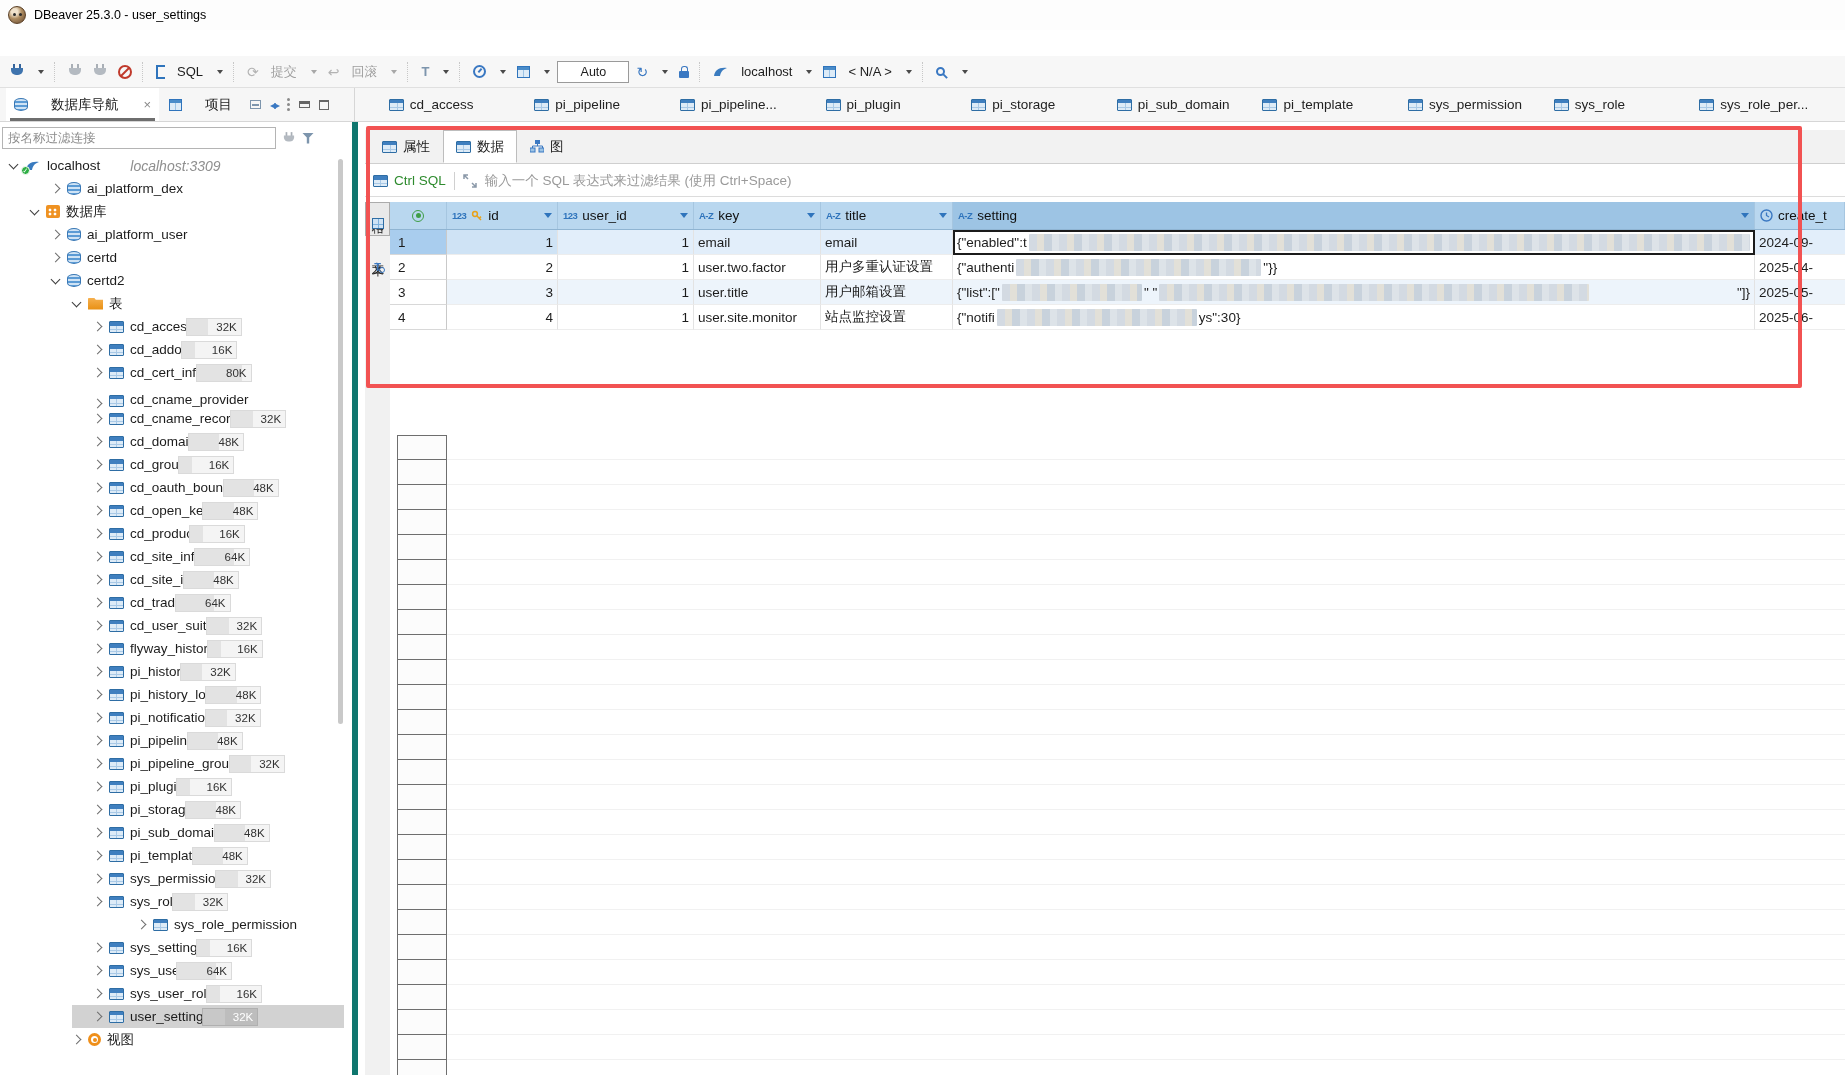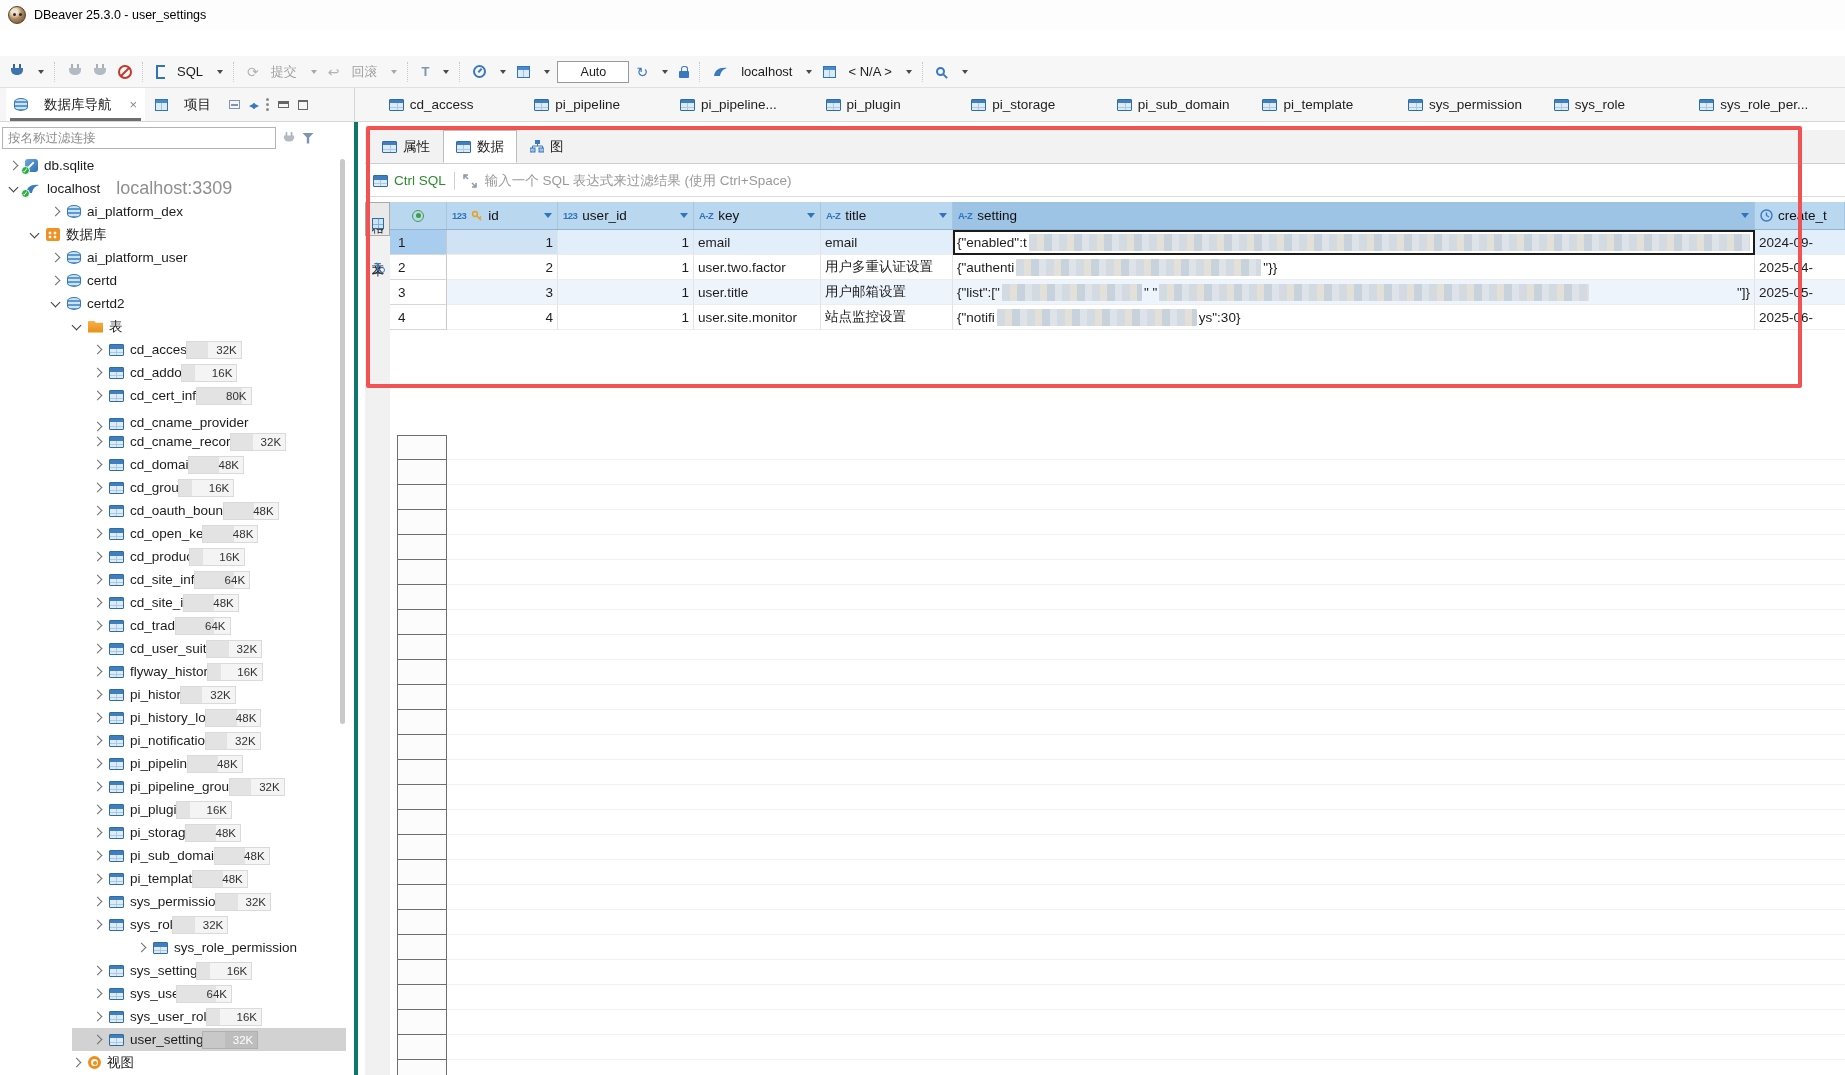--- a/index.html
+++ b/index.html
@@ -43,21 +43,21 @@
 .i-panelgrid { width:13px; height:12px; border:1px solid #2f74bc; background:linear-gradient(#4a8cc9 0 3px, transparent 3px), linear-gradient(90deg,transparent 5px,#9cc3e5 5px 6px,transparent 6px), #ddebf7; }
 .i-lock { width:10px; height:7px; background:#3a78c2; border-radius:1px; position:relative; margin-top:6px; }
 .i-lock::before { content:""; position:absolute; top:-5px; left:1.5px; width:5px; height:5px; border:1.5px solid #3a78c2; border-bottom:none; border-radius:3px 3px 0 0; }
 .i-search { width:9px; height:9px; border:2px solid #3a78c2; border-radius:50%; position:relative; margin-right:3px; }
 .i-search::after { content:""; position:absolute; width:6px; height:2px; background:#3a78c2; transform:rotate(45deg); right:-5px; bottom:-3px; }
 .i-dolphin { display:inline-block; }
 
 
 #tabstrip { position:absolute; left:0; top:88px; width:100%; height:34px; background:#f6f6f6; border-bottom:1px solid #d6d6d6; display:flex; align-items:stretch; }
 #panel-tabs { width:358px; display:flex; align-items:center; gap:2px; padding-left:6px; border-right:1px solid #d6d6d6; }
-.ptab { display:flex; align-items:center; gap:16px; height:33px; padding:0 8px; position:relative; font-size:13.5px;justify-content:space-between; }
+.ptab { display:flex; align-items:center; gap:23px; height:33px; padding:0 8px; position:relative; font-size:13.5px;justify-content:space-between; }
 .ptab.active { background:#fff; }
 .ptab.active::after { content:""; position:absolute; left:4px; right:4px; bottom:0; height:3px; background:#6e6e6e; }
 .ptab-close { color:#888; font-size:13px; margin-left:2px; }
 .mini-icons { display:flex; align-items:center; gap:9px; margin-left:8px; }
 .i-collapse { width:11px; height:9px; border:1px solid #7d95ad; position:relative; }
 .i-collapse::after { content:""; position:absolute; left:1px; top:3px; width:7px; height:1.5px; background:#7d95ad; }
 .i-link { color:#3a78c2; font-size:12px; line-height:12px; letter-spacing:-2px; }
 .i-kebab { display:flex; flex-direction:column; gap:2px; }
 .i-kebab i { width:3px; height:3px; background:#8a8a8a; border-radius:50%; }
 .i-minimize { width:11px; height:7px; border:1px solid #666; border-top-width:3px; }
@@ -80,34 +80,34 @@
     radial-gradient(circle at 4px 9px,#fff 1.2px,transparent 1.7px),
     radial-gradient(circle at 9px 9px,#fff 1.2px,transparent 1.7px); }
 .i-eye { width:13px; height:13px; flex:none; border:3px solid #ef8f1a; border-radius:50%; position:relative; }
 .i-eye::after { content:""; position:absolute; left:1.5px; top:1.5px; width:4px; height:4px; background:#ef8f1a; border-radius:50%; }
 .i-sqlite { width:13px; height:13px; flex:none; background:linear-gradient(135deg,#6aa8dd,#2f6fb0); border-radius:3px; position:relative; }
 .i-sqlite::after { content:""; position:absolute; left:2px; top:5px; width:8px; height:2px; background:#fff; transform:rotate(-45deg); border-radius:1px; }
 .icon-wrap { position:relative; flex:none; display:inline-flex; }
 .i-check { position:absolute; left:-4px; bottom:-3px; width:9px; height:9px; background:#2fae45; border:1px solid #fff; border-radius:50%; color:#fff; font-size:7px; line-height:7px; text-align:center; font-weight:bold; }
 
 
-#sidebar { position:absolute; left:0; top:122px; width:358px; bottom:0; background:#fff; border-right:4px solid #0f766e; overflow:hidden; }
+#sidebar { position:absolute; left:0; top:122px; width:358px; bottom:0; background:#fff; border-right:6px solid #0f766e; overflow:hidden; }
 #sidebar-filter { position:absolute; left:2px; top:4px; width:354px; height:24px; display:flex; align-items:center; gap:6px; }
 #sidebar-filter input { width:274px; height:22px; border:1px solid #b4b4b4; padding:0 5px; font-size:12.5px; font-family:inherit; color:#333; }
 #sidebar-filter input::placeholder { color:#8d8d8d; }
 .i-funnel { width:12px; height:11px; background:#7d95ad; clip-path:polygon(0 0,100% 0,60% 45%,60% 100%,40% 100%,40% 45%); }
 #tree { position:absolute; left:0; top:32px; right:0; bottom:0; }
 .tnode { position:relative; height:23px; display:flex; align-items:center; gap:6px; white-space:nowrap; }
 .tnode .hl { position:absolute; left:72px; right:8px; top:0; bottom:0; background:#d2d2d2; z-index:0; }
 .tnode > *:not(.hl) { position:relative; z-index:1; }
 .chev { width:7px; height:7px; border-right:1.6px solid #6d6d6d; border-bottom:1.6px solid #6d6d6d; flex:none; }
 .chev.c { transform:rotate(-45deg); margin-right:2px; }
 .chev.e { transform:rotate(45deg); margin-top:-3px; margin-right:2px; border-color:#3c3c3c; }
 .tlabel { font-size:13.5px; }
-.tnote { color:#8f8f8f; margin-left:10px; font-size:18px; }
+.tnote { font-style:italic; color:#8f8f8f; margin-left:24px; font-size:14px; }
 .tsize { position:absolute; right:14px; width:56px; height:18px; border:1px solid #dadada; background:#f4f4f4; font-size:11.5px; color:#333; display:flex; align-items:center; justify-content:flex-end; padding-right:4px; overflow:hidden; }
 .tsize::before { content:""; position:absolute; left:0; top:0; bottom:0; width:var(--fill,30%); background:#e3e3e3; }
 .tsize span { position:relative; }
 .tnode.sel .tsize { background:#bdbdbd; border-color:#b0b0b0; color:#fff; }
 .tnode.sel .tsize::before { background:#c8c8c8; }
 #side-scroll { position:absolute; right:9px; top:37px; width:5px; height:565px; background:#c9c9c9; border-radius:3px; }
 
 
 #main { position:absolute; left:365px; top:122px; right:0; bottom:0; background:#fff; }
 #result-tabs { position:absolute; left:0; top:8px; right:0; height:34px; background:#f2f2f2; border-bottom:1px solid #cfcfcf; display:flex; align-items:stretch; padding-left:4px; }
@@ -316,28 +316,20 @@
   </div>
 
   <div id="sidebar">
     <div id="sidebar-filter">
       <input type="text" placeholder="按名称过滤连接" style="">
       <span class="i-plug gray" style="transform:scale(.85)"></span>
       <span class="i-funnel"></span>
     </div>
     <div id="tree">
         <div class="tnode" style="padding-left: 10px;">
-          <span class="chev c"></span>
-          <span class="icon-wrap">
-            <span class="i-sqlite"></span>
-            <span class="i-check">✓</span>
-          </span>
-          <span class="tlabel">db.sqlite</span>
-        </div>
-        <div class="tnode" style="padding-left: 10px;">
           <span class="chev e"></span>
           <span class="icon-wrap">
             <svg width="16" height="13">
               <path d="M1 11 C2 5 6 2 14 3 C9 5 8 7 7 11 Z" fill="#3a7bbf"></path>
             </svg>
             <span class="i-check">✓</span>
           </span>
           <span class="tlabel">localhost</span>
           <span class="tnote">localhost:3309</span>
         </div>

